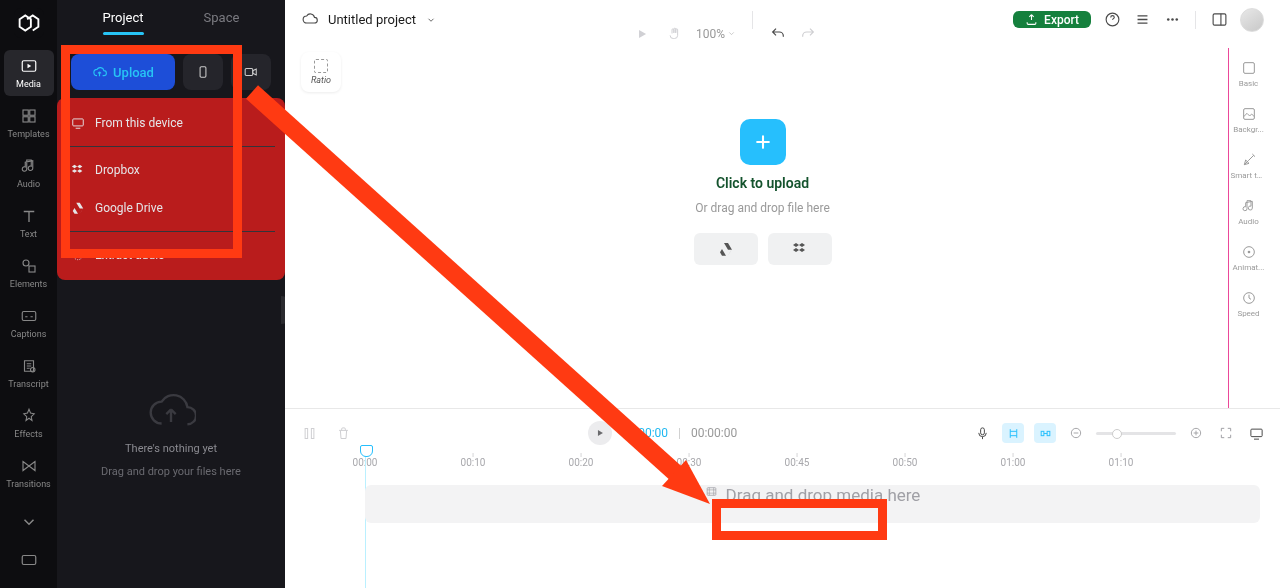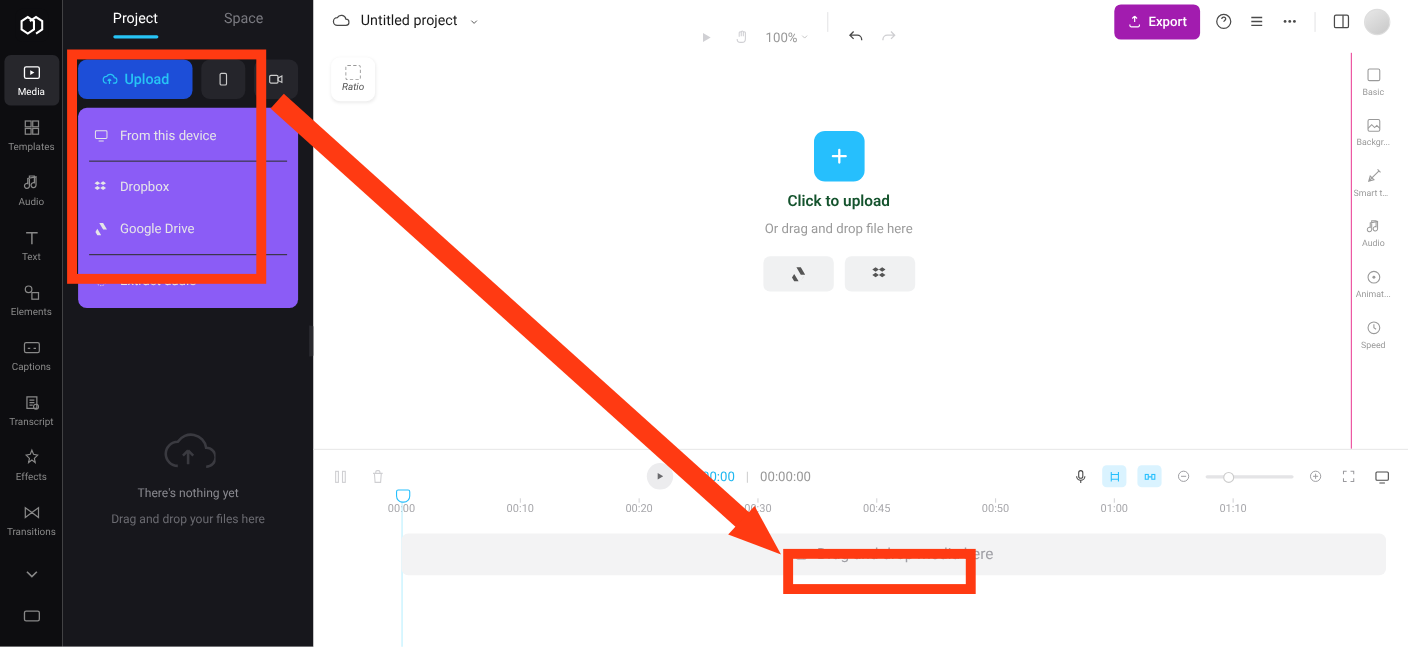--- a/index.html
+++ b/index.html
@@ -19,40 +19,40 @@
     .project-panel { width: 228px; background: #17171c; display: flex; flex-direction: column; position: relative; }
     .panel-tabs { height: 40px; display: flex; align-items: center; justify-content: center; gap: 60px; }
     .panel-tab { color: #7a7a80; font-size: 13px; padding-bottom: 6px; cursor: pointer; position: relative; }
     .panel-tab.active { color: #fff; }
     .panel-tab.active::after { content: ""; position: absolute; bottom: -4px; left: 0; right: 0; height: 3px; background: #27c4f5; border-radius: 2px; }
 
     .import-row { display: flex; gap: 8px; padding: 14px 14px 8px; }
     .upload-btn { flex: 1; height: 36px; background: #1d4ed8; border-radius: 8px; display: flex; align-items: center; justify-content: center; gap: 6px; color: #27c4f5; font-size: 13px; font-weight: 500; cursor: pointer; }
     .sq-btn { width: 40px; height: 36px; background: #25252b; border-radius: 8px; display:flex; align-items:center; justify-content:center; color:#ccc; cursor:pointer; }
     
-    .upload-menu { margin: 0 14px; background: #8b5cf6; border-radius: 8px; padding: 6px 0; }
+    .upload-menu { margin: 0 0; background: #b91c1c; border-radius: 8px; padding: 6px 0; }
     .menu-item { height: 38px; display: flex; align-items: center; gap: 10px; padding: 0 14px; color: #e5e5e8; font-size: 12px; cursor: pointer; }
     .menu-sep { height: 1px; background: #34343a; margin: 4px 10px; }
 
     .empty-state { flex: 1; display: flex; flex-direction: column; align-items: center; justify-content: center; color: #5a5a60; gap: 10px; padding: 0 18px; text-align: center; }
     .empty-state .cloud-ic { width: 50px; height: 42px; }
     .empty-state .l1 { font-size: 11px; color: #8a8a90; }
     .empty-state .l2 { font-size: 11px; color: #6a6a70; }
 
     .collapse-handle { position:absolute; right:-8px; top:296px; width:12px; height:28px; background:#2a2a2f; border-radius:0 12px 12px 0; display:flex; align-items:center; justify-content:center; color:#888; font-size:10px; cursor:pointer;}
 
     
     .main-col { flex: 1; background: #fff; display: flex; flex-direction: column; position: relative; }
     .top-bar { height: 40px; display: flex; align-items: center; padding: 0 16px; gap: 12px; border-bottom: 1px solid transparent; }
     .title-area { display:flex; align-items:center; gap:10px; color:#1a1a1a; font-size:13px; }
     .tb-spacer { flex: 1; }
     .tb-group { display:flex; align-items:center; gap:12px; color:#777; font-size:13px;margin-top:28px; }
     .play-ic { display:flex; align-items:center; justify-content:center; width:20px; height:20px; }
     .zoom { display:flex; align-items:center; gap:2px; color:#999; font-size:12px; }
-    .export-btn { background:#a21caf; color:#fff; height:32px; padding:0 12px; border-radius:6px; display:flex; align-items:center; gap:6px; font-size:12px; font-weight:500; cursor:pointer; }
+    .export-btn { background:#15803d; color:#fff; height:17px; padding:0 12px; border-radius:6px; display:flex; align-items:center; gap:6px; font-size:12px; font-weight:500; cursor:pointer; }
     .tb-ic { width:18px; height:18px; display:flex; align-items:center; justify-content:center; color:#4a4a4a; cursor:pointer; }
     .avatar { width:24px; height:24px; border-radius:50%; background:linear-gradient(145deg,#e8e8e8,#c8c8c8); border:1px solid #ddd; cursor:pointer;}
 
     
     .canvas-wrap { flex:1; display:flex; padding: 8px 12px 0 12px; gap: 0; }
     .canvas-area { flex:1; position:relative; }
     .ratio-chip { position:absolute; top:4px; left:4px; width:40px; height:40px; background:#fff; border-radius:8px; box-shadow:0 1px 3px rgba(0,0,0,0.08); display:flex; flex-direction:column; align-items:center; justify-content:center; gap:2px; color:#555; font-size:9px; cursor:pointer;font-style:italic;}
     .ratio-chip .sq { width:14px; height:14px; border:1.5px dashed #999; border-radius:2px; }
     .upload-zone { position:absolute; top:40%; left:50%; transform:translate(-50%,-50%); display:flex; flex-direction:column; align-items:center; gap:10px; }
     .plus-tile { width:46px; height:46px; background:#26bffd; border-radius:10px; display:flex; align-items:center; justify-content:center; color:#fff; font-size:24px; cursor:pointer; }
@@ -81,21 +81,21 @@
     .zoom-bar { width:80px; height:3px; background:#e4e4e6; border-radius:2px; position:relative; }
     .zoom-knob { position:absolute; left:16px; top:-3px; width:10px; height:10px; border-radius:50%; background:#fff; border:1px solid #ccc; cursor:pointer;}
 
     .ruler { height:22px; position:relative; margin-top:6px; font-size:10px; color:#a8a8ac; }
     .tick { position:absolute; top:4px; }
     .tick::before { content:""; position:absolute; top:-4px; left:50%; width:1px; height:4px; background:#d5d5d8; }
     .playhead { position:absolute; left:66px; top:0; width:1px; height:170px; background:#baf0ff; }
     .playhead::before { content:""; position:absolute; top:-2px; left:-5px; width:11px; height:10px; background:#fff; border:1.5px solid #26bffd; border-radius:2px 2px 6px 6px; }
 
     .tl-tracks { flex:1; position:relative; }
-    .drop-track { position:absolute; left:66px; right:6px; top:38px; height:38px; background:#f3f3f4; border-radius:6px; display:flex; align-items:center; justify-content:center; gap:8px; color:#a0a0a6; font-size:14px; }
+    .drop-track { position:absolute; left:66px; right:6px; top:38px; height:38px; background:#f3f3f4; border-radius:6px; display:flex; align-items:flex-start; justify-content:center; gap:8px; color:#a0a0a6; font-size:17px; }
 
     
     .annot-box { position:absolute; border: 9px solid #ff3a12; pointer-events:none; z-index:900; }
     .annot-arrow { position:absolute; z-index:899; pointer-events:none; }
   </style>
 </head>
 <body>
 
 <div class="left-rail">
   <div class="logo">

